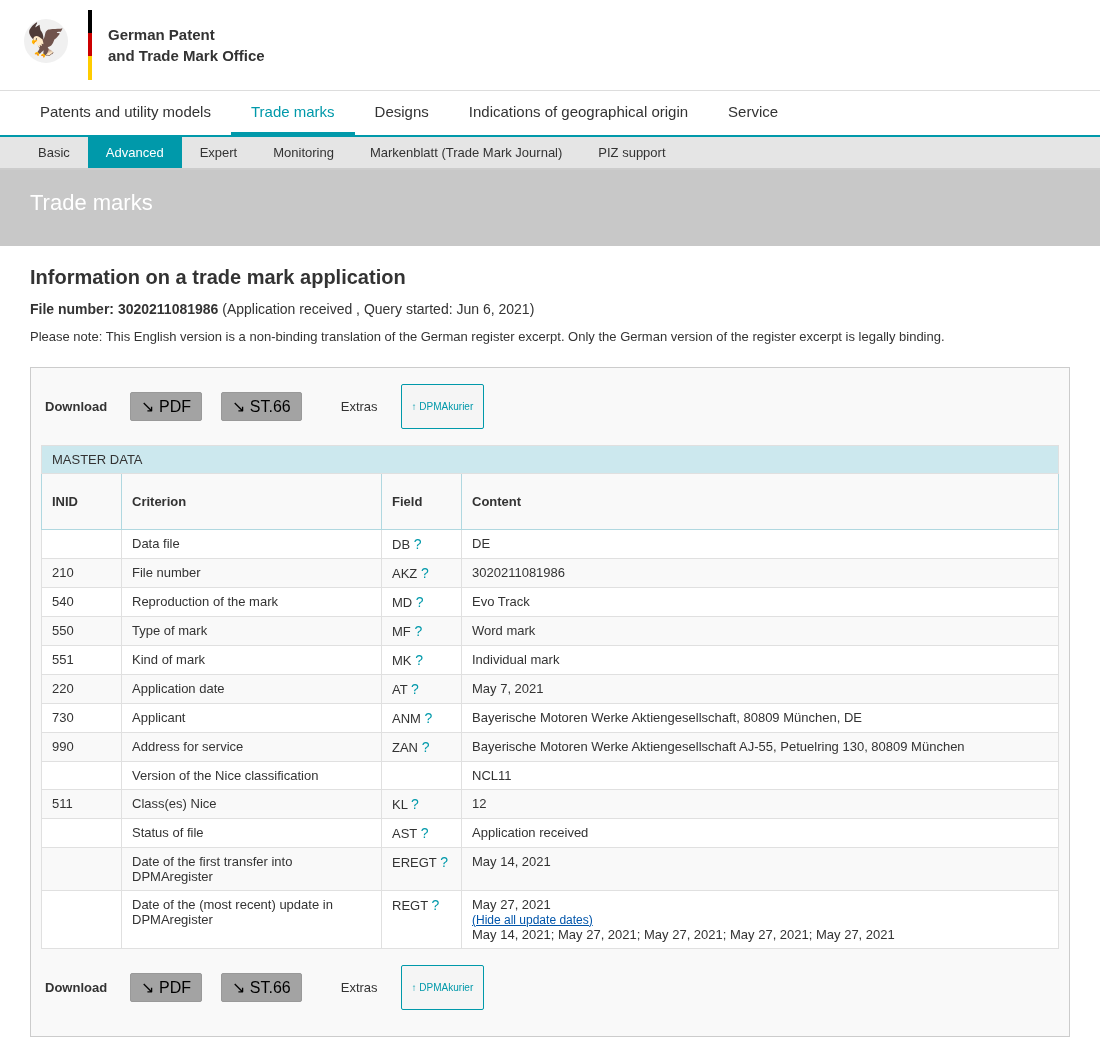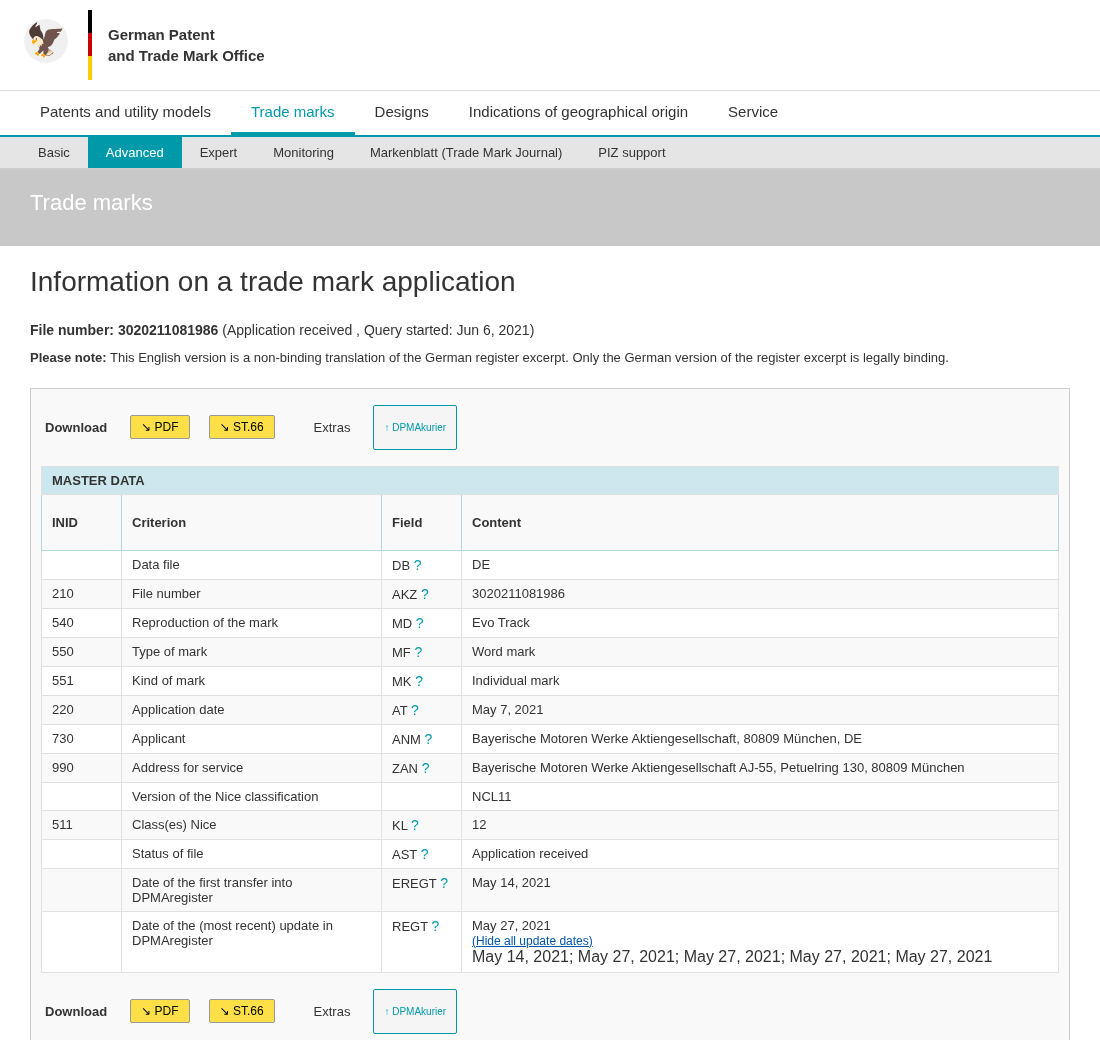--- a/index.html
+++ b/index.html
@@ -21,50 +21,50 @@
     #sub-nav { display: flex; background: #e5e5e5; padding: 0 20px; border-bottom: 2px solid #ccc; }
     .sub-nav-item { padding: 8px 18px; font-size: 13px; color: #333; cursor: pointer; }
     .sub-nav-item.active { background: #0099aa; color: #fff; }
 
     
     #page-title-bar { background: #c8c8c8; padding: 20px 30px 30px; }
     #page-title-bar h1 { font-size: 22px; color: #fff; font-weight: normal; }
 
     
     #main-content { padding: 20px 30px; }
-    #info-title { font-size: 28px; font-weight: normal; margin-bottom: 24px; }
+    #info-title { font-size: 20px; font-weight: bold; margin-bottom: 12px; }
     #file-number-line { font-size: 14px; margin-bottom: 10px; }
     #file-number-line strong { font-weight: bold; }
     #note-line { font-size: 13px; margin-bottom: 20px; line-height: 1.5; }
-    #note-line strong { font-weight: bold; }
+    #note-line strong { font-weight: normal; }
 
     
     .table-container { border: 1px solid #ccc; background: #f9f9f9; padding: 10px; }
     .download-bar { display: flex; align-items: center; gap: 19px; padding: 6px 4px; margin-bottom: 10px; }
     .download-label { font-size: 13px; font-weight: bold; margin-right: 4px; }
-    .btn-download { font-size: 12px; padding: 4px 10px; border: 1px solid #999; background: #fde047; cursor: pointer; border-radius: 2px; }
+    .btn-download { font-size: 16px; padding: 4px 10px; border: 1px solid #999; background: #a3a3a3; cursor: pointer; border-radius: 2px; }
     .extras-label { font-size: 13px; font-weight: normal; margin-left: 20px; margin-right: 4px; }
     .btn-dpmakurier { font-size: 10px; padding: 16px 10px; border: 1px solid #0099aa; background: #f5f5f5; color: #0099aa; cursor: pointer; border-radius: 2px; }
 
     
     .master-data-table { width: 100%; border-collapse: collapse; background: #fff; }
     .master-data-header-row { background: #d0ecf0; }
     .master-data-header-row th { text-align: left; padding: 20px 10px; font-size: 13px; font-weight: bold; border: 1px solid #b0d8e0; color: #333; }
-    .master-section-header td { background: #cce8ee; padding: 8px 10px; font-weight: bold; font-size: 13px; border: 1px solid #b0d8e0; }
+    .master-section-header td { background: #cce8ee; padding: 8px 10px; font-weight: normal; font-size: 13px; border: 1px solid #b0d8e0; }
     .master-data-table td { padding: 6px 10px; font-size: 13px; border: 1px solid #e0e0e0; vertical-align: top; }
     .master-data-table tr:nth-child(even) { background: #f9f9f9; }
     .master-data-table tr:nth-child(odd) { background: #fff; }
     .master-section-header { background: #cce8ee !important; }
     .help-icon { color: #0099aa; font-size: 14px; cursor: pointer; }
     .col-inid { width: 80px; }
     .col-criterion { width: 260px; }
     .col-field { width: 80px; }
     .col-content { }
     .link-blue { color: #0055aa; text-decoration: underline; cursor: pointer; font-size: 12px; }
-    .update-dates { font-size: 16px; color: #333; }
+    .update-dates { font-size: 13px; color: #333; }
   </style>
 </head>
 <body>
 
 <div id="header">
   <div id="logo-area">
     <div id="logo-eagle">
       <svg width="52" height="52" viewBox="0 0 52 52" fill="none" xmlns="http://www.w3.org/2000/svg">
 
         <ellipse cx="26" cy="26" rx="22" ry="22" fill="#f0f0f0"></ellipse>

